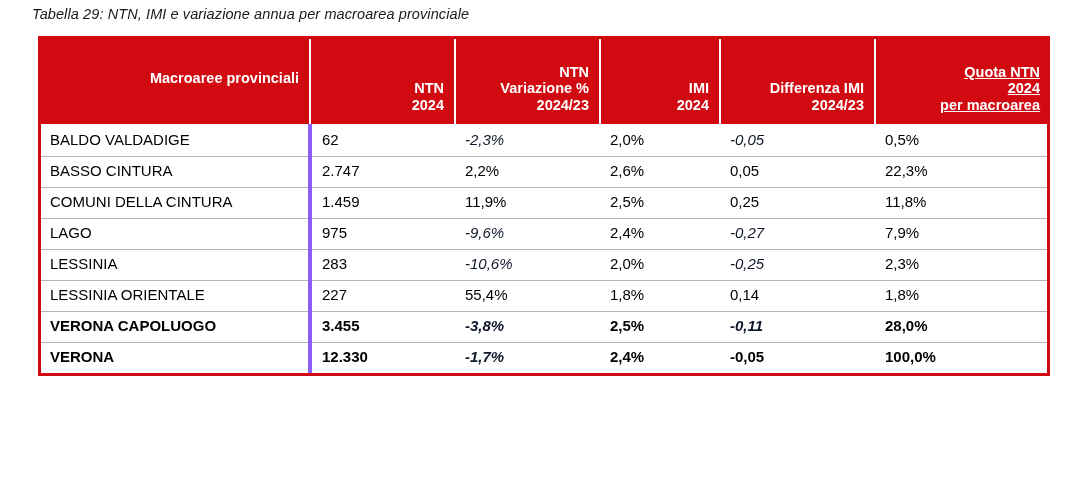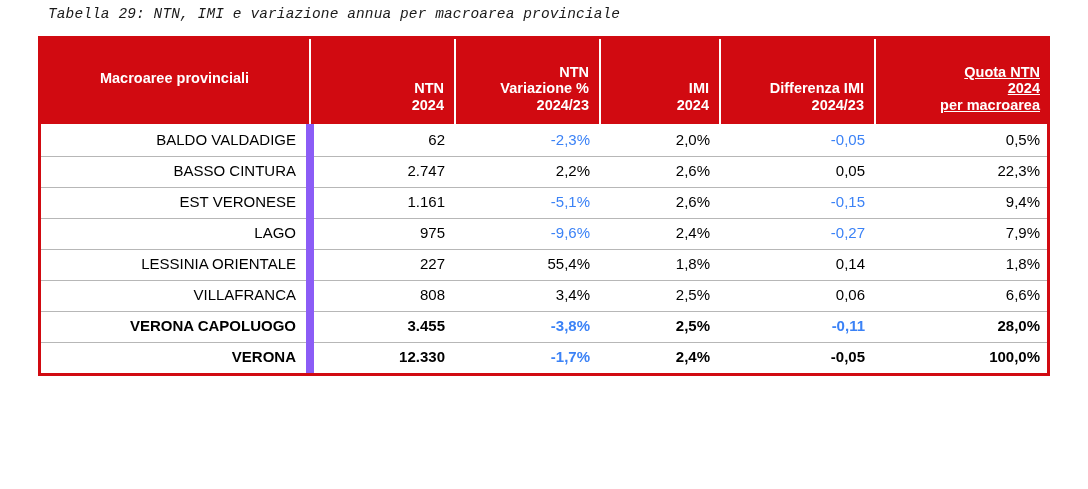--- a/index.html
+++ b/index.html
@@ -16,23 +16,23 @@
   }
   .page {
     position: relative;
     width: 1088px;
     height: 489px;
     box-sizing: border-box;
     padding: 0;
   }
   .caption {
     position: absolute;
-    left: 48px;
+    left: 32px;
     top: 6px;
-    font-family: Liberation Mono, monospace;
+    font-family: Liberation Sans, sans-serif;
     font-style: italic;
     font-size: 14.5px;
     color: #1a1a1a;
     letter-spacing: 0.1px;
   }
   .table-wrap {
     position: absolute;
     left: 38px;
     top: 36px;
     width: 1012px;
@@ -56,21 +56,21 @@
     font-size: 14.5px;
     font-weight: bold;
     vertical-align: bottom;
     padding: 6px 10px 10px 10px;
     height: 72px;
     border-right: 2px solid #ffffff;
     border-bottom: 2px solid #ffffff;
     line-height: 1.16;
   }
   thead th.first {
-    text-align: center;
+    text-align: right;
     vertical-align: middle;
     border-left: none;
     padding-left: 12px;
   }
   thead th.num {
     text-align: right;
     margin-top: 28px;
   }
   thead th:last-child {
     border-right: none;
@@ -80,38 +80,38 @@
 
   tbody td {
     font-size: 15px;
     padding: 2px 10px 3px 10px;
     height: 25px;
     border-bottom: 1px solid #b7b7b7;
     line-height: 1.1;
     background: #ffffff;
   }
   tbody td.label {
-    text-align: right;
-    padding-left: 28px;
-    border-right: 8px solid #8b5cf6;
+    text-align: left;
+    padding-left: 12px;
+    border-right: 4px solid #8b5cf6;
   }
   tbody td.num {
-    text-align: right;
+    text-align: left;
   }
   tbody tr.total-row td,
   tbody tr.grand-row td {
     font-weight: bold;
   }
   tbody tr.grand-row td {
     border-bottom: 3px solid #d10a11;
   }
   tbody tr.total-row td {
     border-bottom: 1px solid #b7b7b7;
   }
-  .neg { color: #3b82f6; }
+  .neg { color: #0f172a; font-style: italic; }
 
   
   .table-wrap::after {
     content: "";
     position: absolute;
     left: 0; top: 0; right: 0; bottom: 0;
     border: 3px solid #d10a11;
     pointer-events: none;
   }
 </style>
@@ -172,50 +172,50 @@
           </tr>
           <tr>
             <td class="label"><span>BASSO CINTURA</span></td>
             <td class="num"><span>2.747</span></td>
             <td class="num"><span>2,2%</span></td>
             <td class="num"><span>2,6%</span></td>
             <td class="num"><span>0,05</span></td>
             <td class="num"><span>22,3%</span></td>
           </tr>
           <tr>
-            <td class="label"><span>EST VERONESE</span></td>
-            <td class="num"><span>1.161</span></td>
-            <td class="num"><span class="neg">-5,1%</span></td>
-            <td class="num"><span>2,6%</span></td>
-            <td class="num"><span class="neg">-0,15</span></td>
-            <td class="num"><span>9,4%</span></td>
+            <td class="label"><span>COMUNI DELLA CINTURA</span></td>
+            <td class="num"><span>1.459</span></td>
+            <td class="num"><span>11,9%</span></td>
+            <td class="num"><span>2,5%</span></td>
+            <td class="num"><span>0,25</span></td>
+            <td class="num"><span>11,8%</span></td>
           </tr>
           <tr>
             <td class="label"><span>LAGO</span></td>
             <td class="num"><span>975</span></td>
             <td class="num"><span class="neg">-9,6%</span></td>
             <td class="num"><span>2,4%</span></td>
             <td class="num"><span class="neg">-0,27</span></td>
             <td class="num"><span>7,9%</span></td>
           </tr>
           <tr>
+            <td class="label"><span>LESSINIA</span></td>
+            <td class="num"><span>283</span></td>
+            <td class="num"><span class="neg">-10,6%</span></td>
+            <td class="num"><span>2,0%</span></td>
+            <td class="num"><span class="neg">-0,25</span></td>
+            <td class="num"><span>2,3%</span></td>
+          </tr>
+          <tr>
             <td class="label"><span>LESSINIA ORIENTALE</span></td>
             <td class="num"><span>227</span></td>
             <td class="num"><span>55,4%</span></td>
             <td class="num"><span>1,8%</span></td>
             <td class="num"><span>0,14</span></td>
             <td class="num"><span>1,8%</span></td>
-          </tr>
-          <tr>
-            <td class="label"><span>VILLAFRANCA</span></td>
-            <td class="num"><span>808</span></td>
-            <td class="num"><span>3,4%</span></td>
-            <td class="num"><span>2,5%</span></td>
-            <td class="num"><span>0,06</span></td>
-            <td class="num"><span>6,6%</span></td>
           </tr>
           <tr class="total-row">
             <td class="label"><span>VERONA CAPOLUOGO</span></td>
             <td class="num"><span>3.455</span></td>
             <td class="num"><span class="neg">-3,8%</span></td>
             <td class="num"><span>2,5%</span></td>
             <td class="num"><span class="neg">-0,11</span></td>
             <td class="num"><span>28,0%</span></td>
           </tr>
           <tr class="grand-row">

